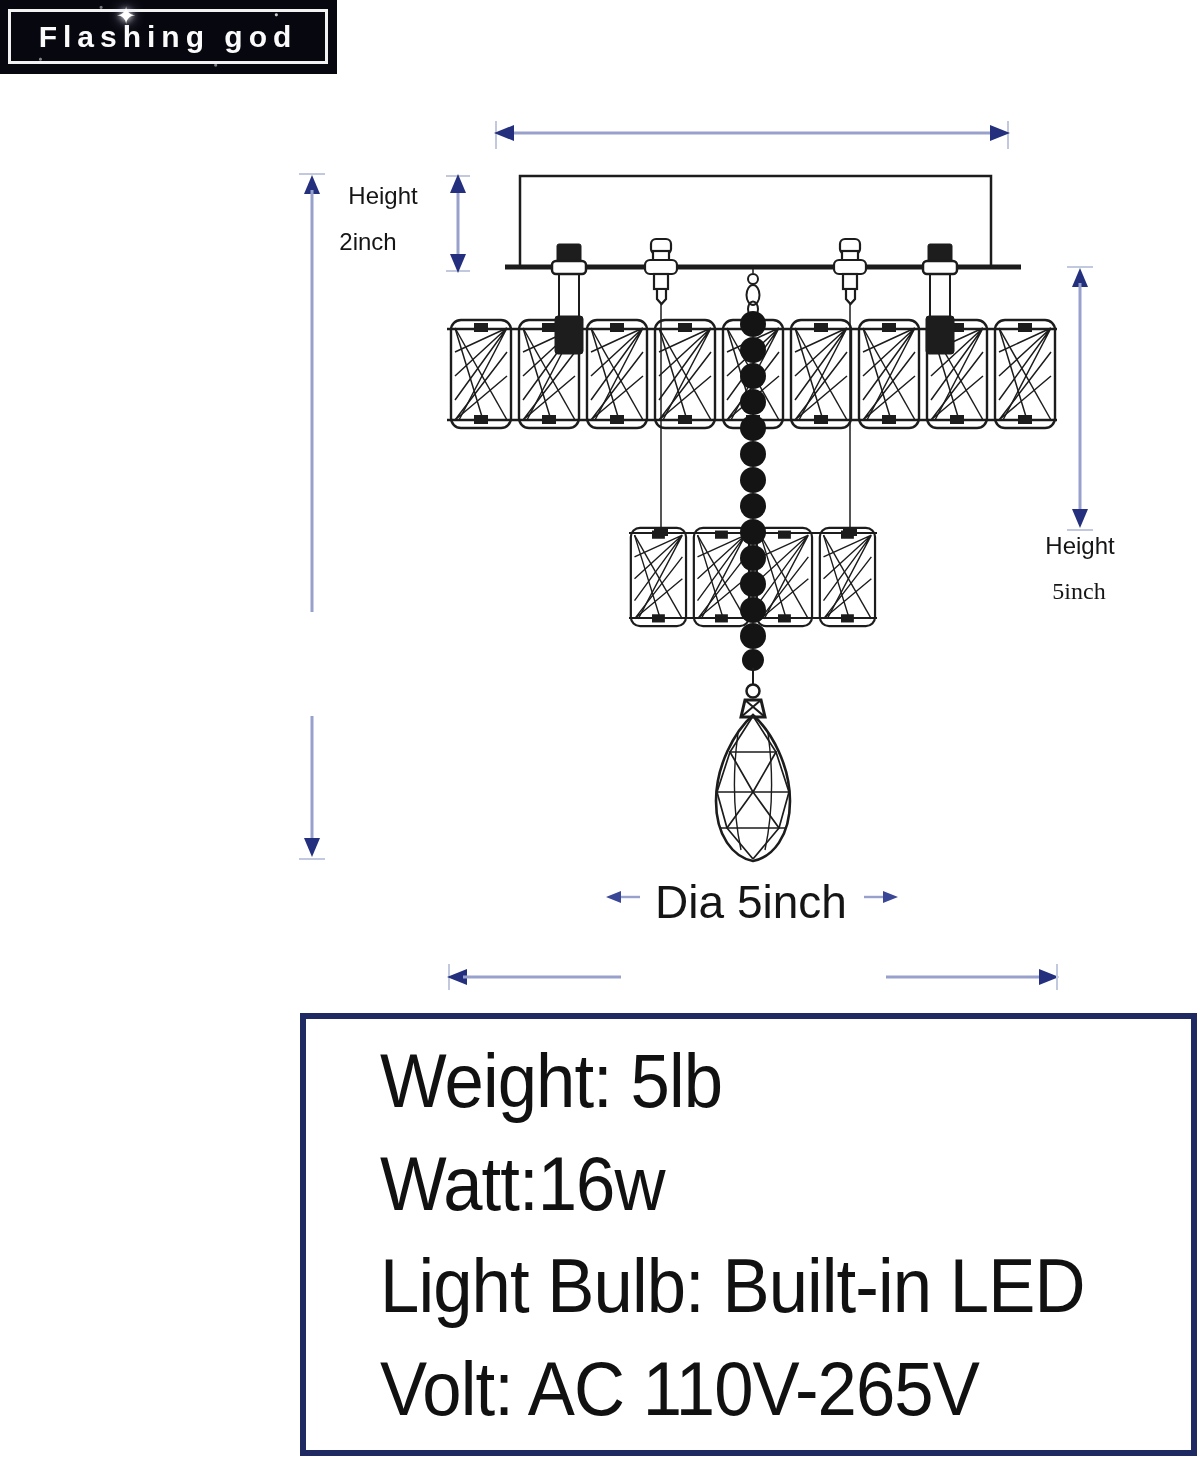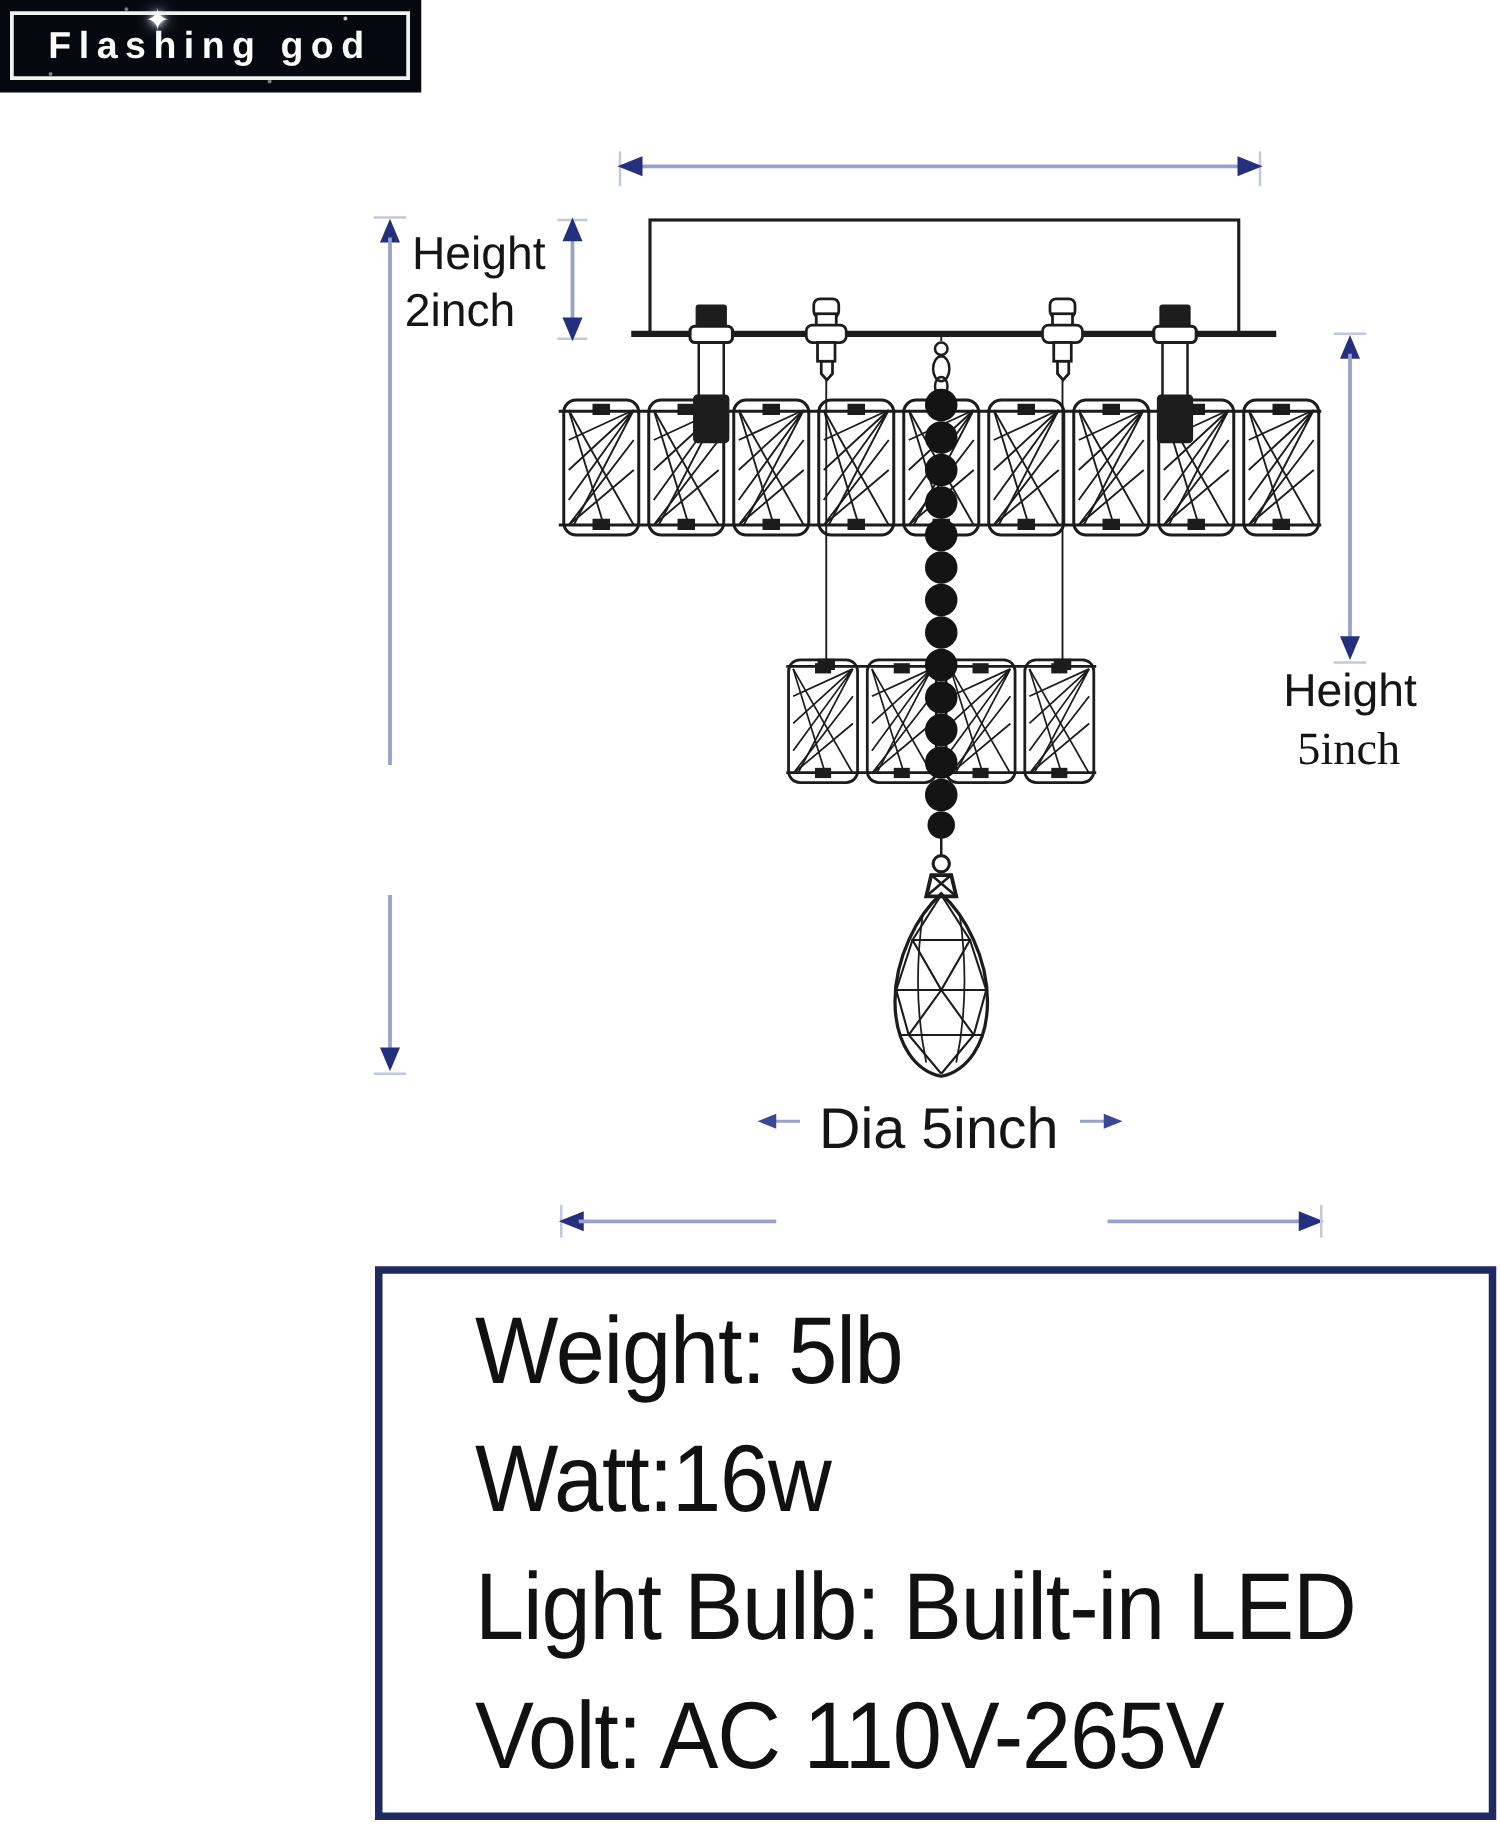--- a/index.html
+++ b/index.html
@@ -1,21 +1,21 @@
 <!DOCTYPE html>
 <html><head>
 <meta charset="utf-8">
 <style>
   html,body{margin:0;padding:0;background:#ffffff;}
   .stage{position:relative;width:1200px;height:1462px;background:#ffffff;overflow:hidden;
          font-family:"Liberation Sans", sans-serif;}
   svg{position:absolute;left:0;top:0;}
   .label{position:absolute;color:#151515;white-space:nowrap;transform:translateX(-50%);}
   .lbl-lg{font-size:46px;}
-  .lbl-sm{font-size:37px;}
+  .lbl-sm{font-size:24px;}
   
   .logo{position:absolute;left:0;top:0;width:337px;height:74px;background:#07070f;
         background-image:
           radial-gradient(circle at 82% 20%, rgba(255,255,255,.8) 0 1px, transparent 2px),
           radial-gradient(circle at 12% 80%, rgba(255,255,255,.5) 0 1px, transparent 2px),
           radial-gradient(circle at 64% 88%, rgba(255,255,255,.5) 0 1px, transparent 2px),
           radial-gradient(circle at 30% 10%, rgba(255,255,255,.45) 0 1px, transparent 2px);}
   .logo-inner{position:absolute;left:8px;top:9px;right:9px;bottom:10px;border:3px solid #f2f2f2;
         display:flex;align-items:center;justify-content:center;}
   .logo-text{color:#fbfbfb;font-size:30px;font-weight:bold;letter-spacing:6px;}

